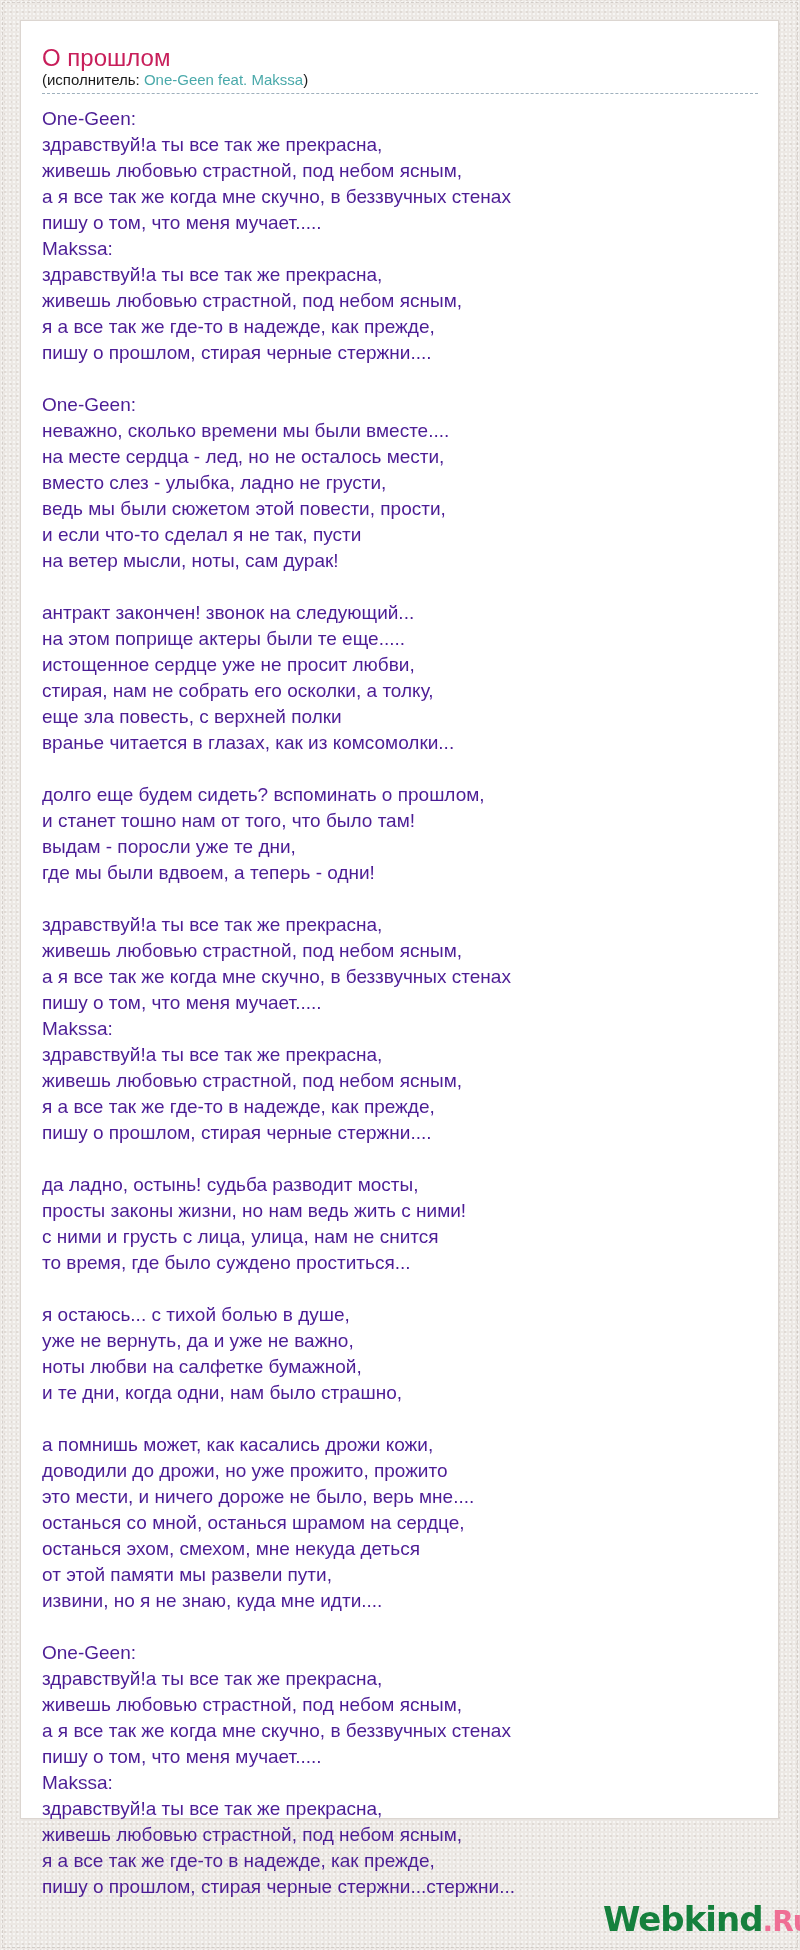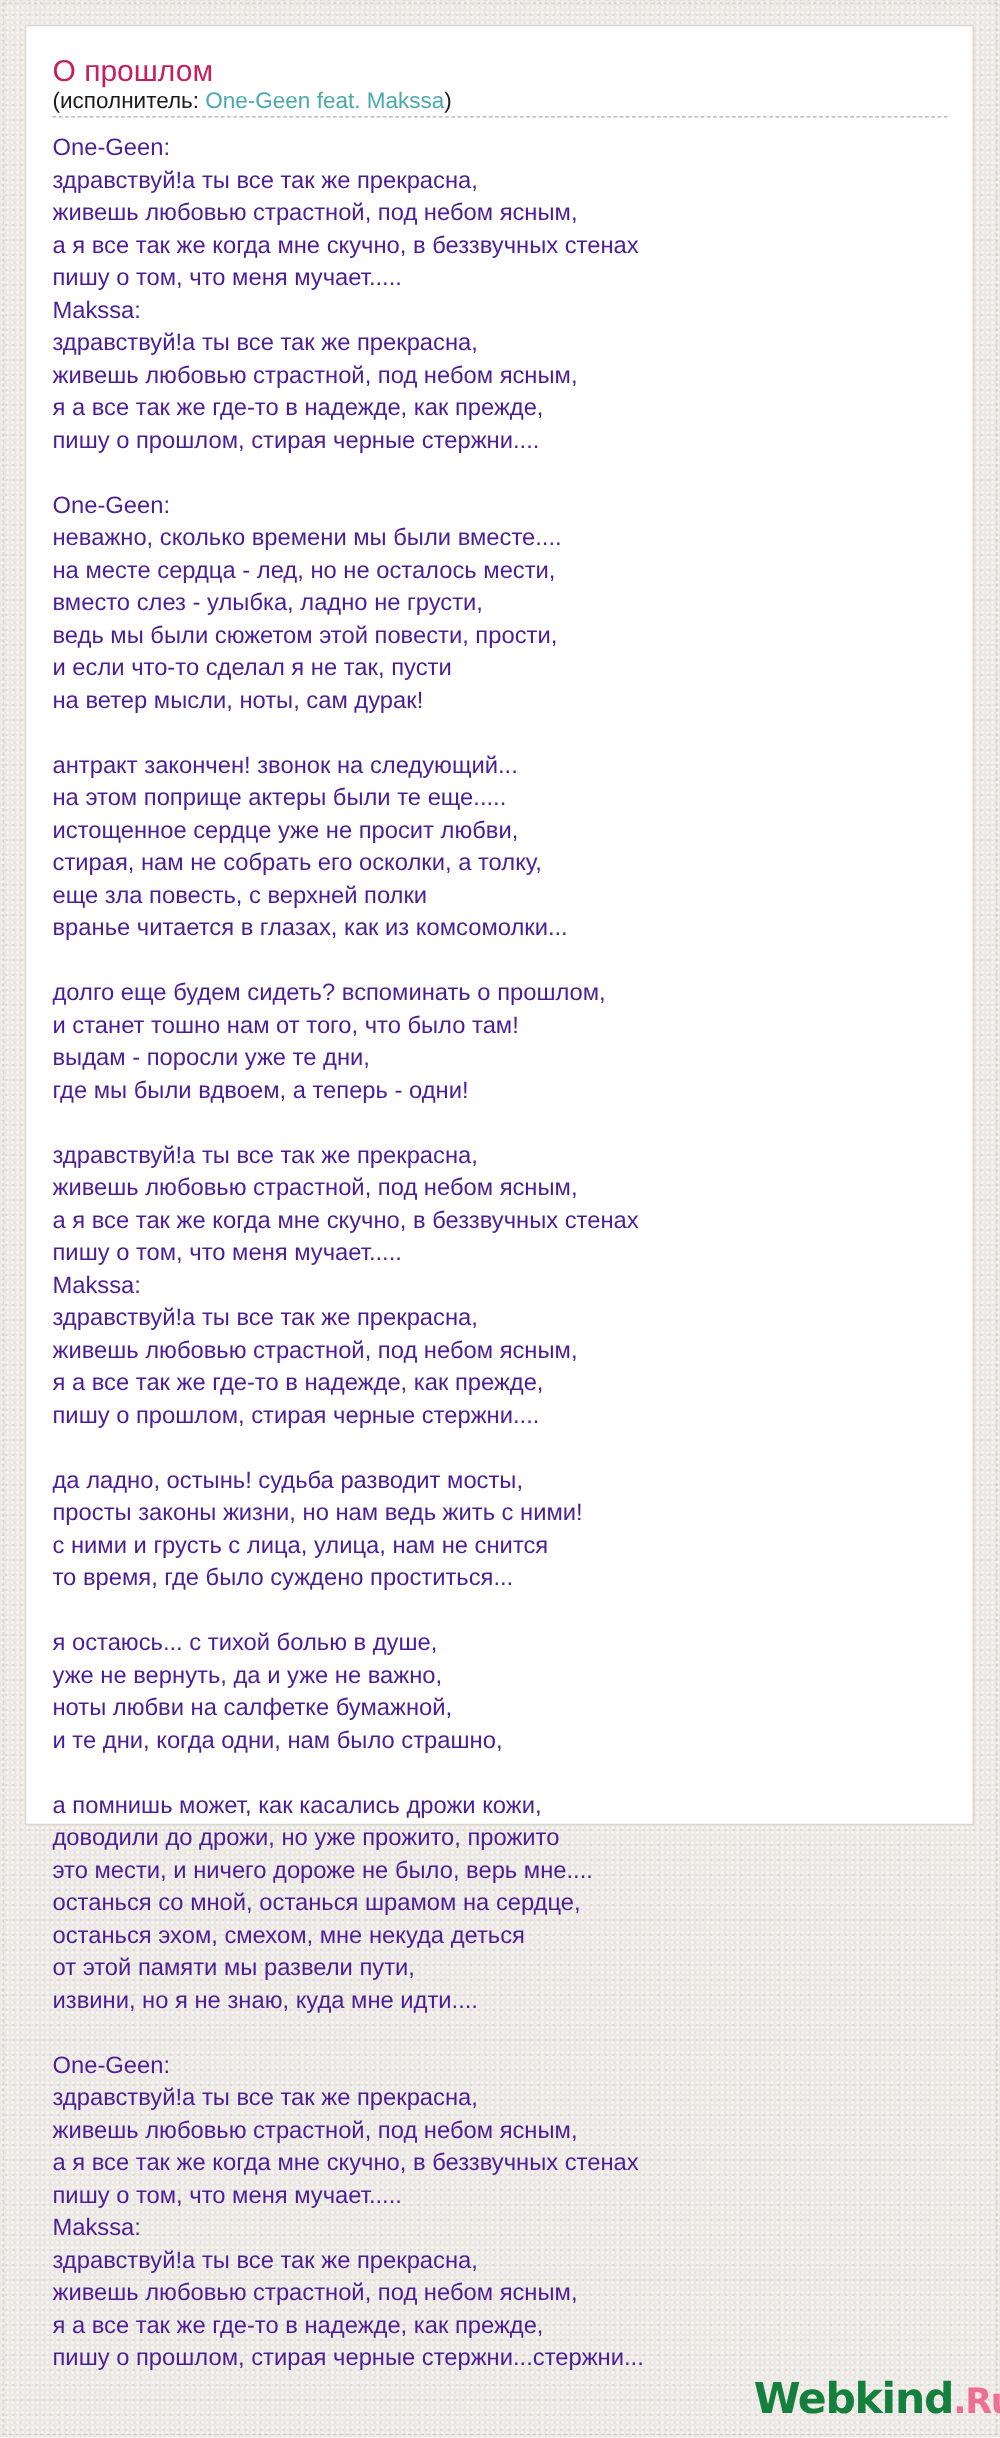--- a/index.html
+++ b/index.html
@@ -23,40 +23,40 @@
     position: absolute;
     left: 2px; top: 2px; right: 2px; bottom: 2px;
     border: 1px dashed rgba(190,182,176,0.55);
     pointer-events: none;
   }
   .card {
     position: absolute;
     left: 21px;
     top: 21px;
     width: 757px;
-    height: 1438px;
+    height: 1797px;
     background: #ffffff;
     box-shadow: 0 0 0 1px #dcd6d1, 1px 1px 2px rgba(0,0,0,0.08);
   }
   .song-title {
     position: absolute;
     left: 21px;
     top: 22px;
     margin: 0;
     font-size: 24px;
     font-weight: normal;
     line-height: 30px;
     color: #c81e5a;
     font-family: "Liberation Sans", sans-serif;
   }
   .song-artist {
     position: absolute;
     left: 21px;
     top: 50px;
-    font-size: 18px;
+    font-size: 15px;
     line-height: 18px;
     color: #1a1a1a;
     font-family: "Liberation Sans", sans-serif;
   }
   .song-artist a {
     color: #4aa9aa;
     text-decoration: none;
   }
   .divider {
     position: absolute;

